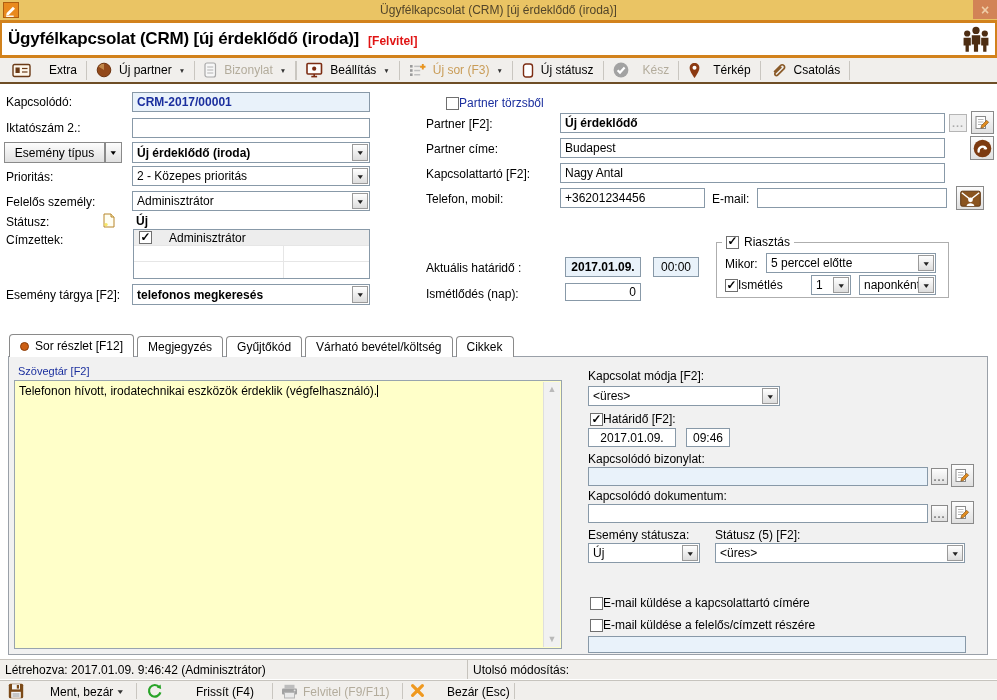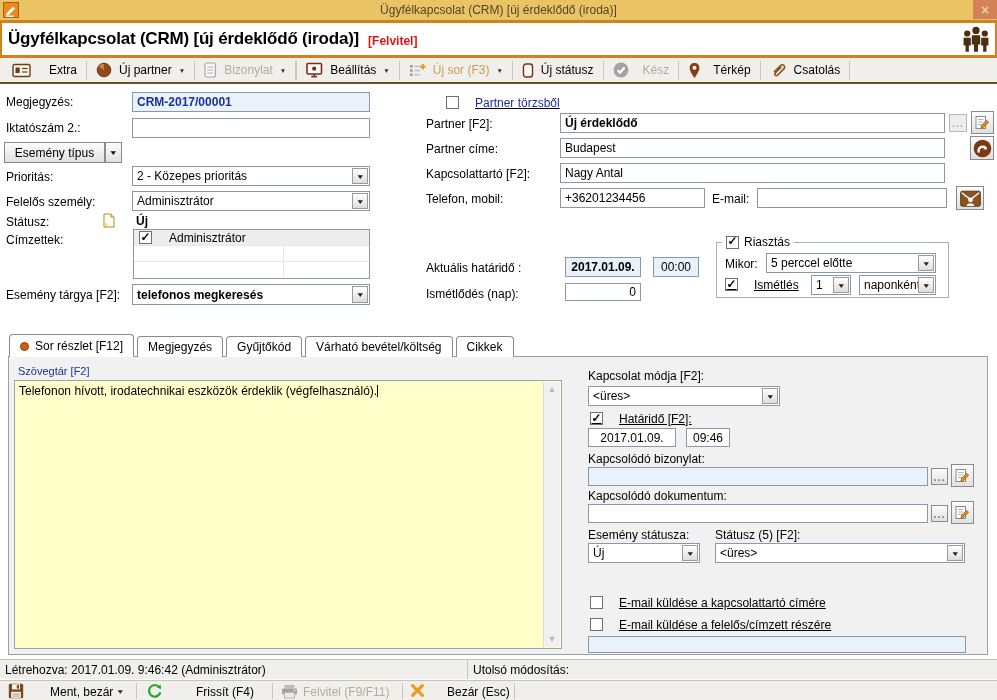--- a/index.html
+++ b/index.html
@@ -43,21 +43,21 @@
   .combo{padding-right:20px;}
   .cbtn{position:absolute;top:1px;right:1px;bottom:1px;width:16px;background:linear-gradient(#ffffff,#dddddd);
         border:1px solid #9a9a9a;display:flex;align-items:center;justify-content:center;}
   .cbtn span{font-size:6.5px;color:#222;transform:scaleX(1.4);}
   .btn3d{position:absolute;background:linear-gradient(#fdfdfd,#e0e0e0);border:1px solid #8a8a8a;
          display:flex;align-items:center;justify-content:center;}
   .dots{color:#777;font-weight:bold;font-size:11px;letter-spacing:1px;}
   .cb{width:13px;height:13px;background:#fff;border:1px solid #6f6f6f;display:inline-flex;align-items:center;
       justify-content:center;flex:none;}
   .cb .mark{font-size:12px;font-weight:bold;line-height:1;margin-top:-2px;}
-  .cbrow{position:absolute;display:flex;align-items:flex-start;gap:16px;white-space:nowrap;text-decoration:underline;}
+  .cbrow{position:absolute;display:flex;align-items:flex-end;gap:0;white-space:nowrap;}
   .gbox{position:absolute;border:1px solid #aeaeae;}
   .legend{position:absolute;left:5px;top:-8px;background:#fff;padding:0 4px;display:flex;align-items:center;gap:5px;}
 
   
   .listbox{position:absolute;left:133px;top:229px;width:237px;height:50px;background:#fff;border:1px solid #8899a8;}
   .lb-row{position:relative;height:16px;border-bottom:1px solid #e6e6e6;display:flex;align-items:center;
           padding-left:5px;gap:17px;}
   .lb-row-sel{background:#ededed;}
   .lb-coldiv{position:absolute;top:0;bottom:0;left:149px;width:1px;background:#e6e6e6;}
 
@@ -231,33 +231,39 @@
       <span>
         <svg width="17" height="16" viewBox="0 0 17 16">
             <path d="M4.5 9.5 L10.5 3.5 a2.4 2.4 0 0 1 3.4 3.4 L7.6 13.2 a1.6 1.6 0 0 1 -2.3-2.3 L10.9 5.3" stroke="#8a5a28" stroke-width="1.7" fill="none" stroke-linecap="round"></path>
           </svg>
       </span>
       <span class="tb-label">Csatolás</span>
     </div>
     <div class="tb-sep"></div>
   </div>
 
-  <div class="lbl" style="left:6px;top:95px;">Megjegyzés:</div>
+  <div class="lbl" style="left:6px;top:95px;">Kapcsolódó:</div>
   <div class="txt ro" style="left:132px;top:92px;width:238px;">
     <span class="b navy">CRM-2017/00001</span>
   </div>
 
   <div class="lbl" style="left:6px;top:121px;">Iktatószám 2.:</div>
   <div class="txt" style="left:132px;top:118px;width:238px;"></div>
 
   <div class="btn3d" style="left:4px;top:142px;width:101px;height:21px;">
     <span>Esemény típus</span>
   </div>
   <div class="btn3d" style="left:105px;top:142px;width:17px;height:21px;">
     <span style="font-size:6.5px;transform:scaleX(1.4);">▼</span>
+  </div>
+  <div class="txt combo" style="left:132px;top:142px;width:238px;height:21px;">
+    <span class="b">Új érdeklődő (iroda)</span>
+    <span class="cbtn">
+        <span>▼</span>
+      </span>
   </div>
 
   <div class="lbl" style="left:6px;top:170px;">Prioritás:</div>
   <div class="txt combo" style="left:132px;top:166px;width:238px;">
     <span>2 - Közepes prioritás</span>
     <span class="cbtn">
         <span>▼</span>
       </span>
   </div>
 

